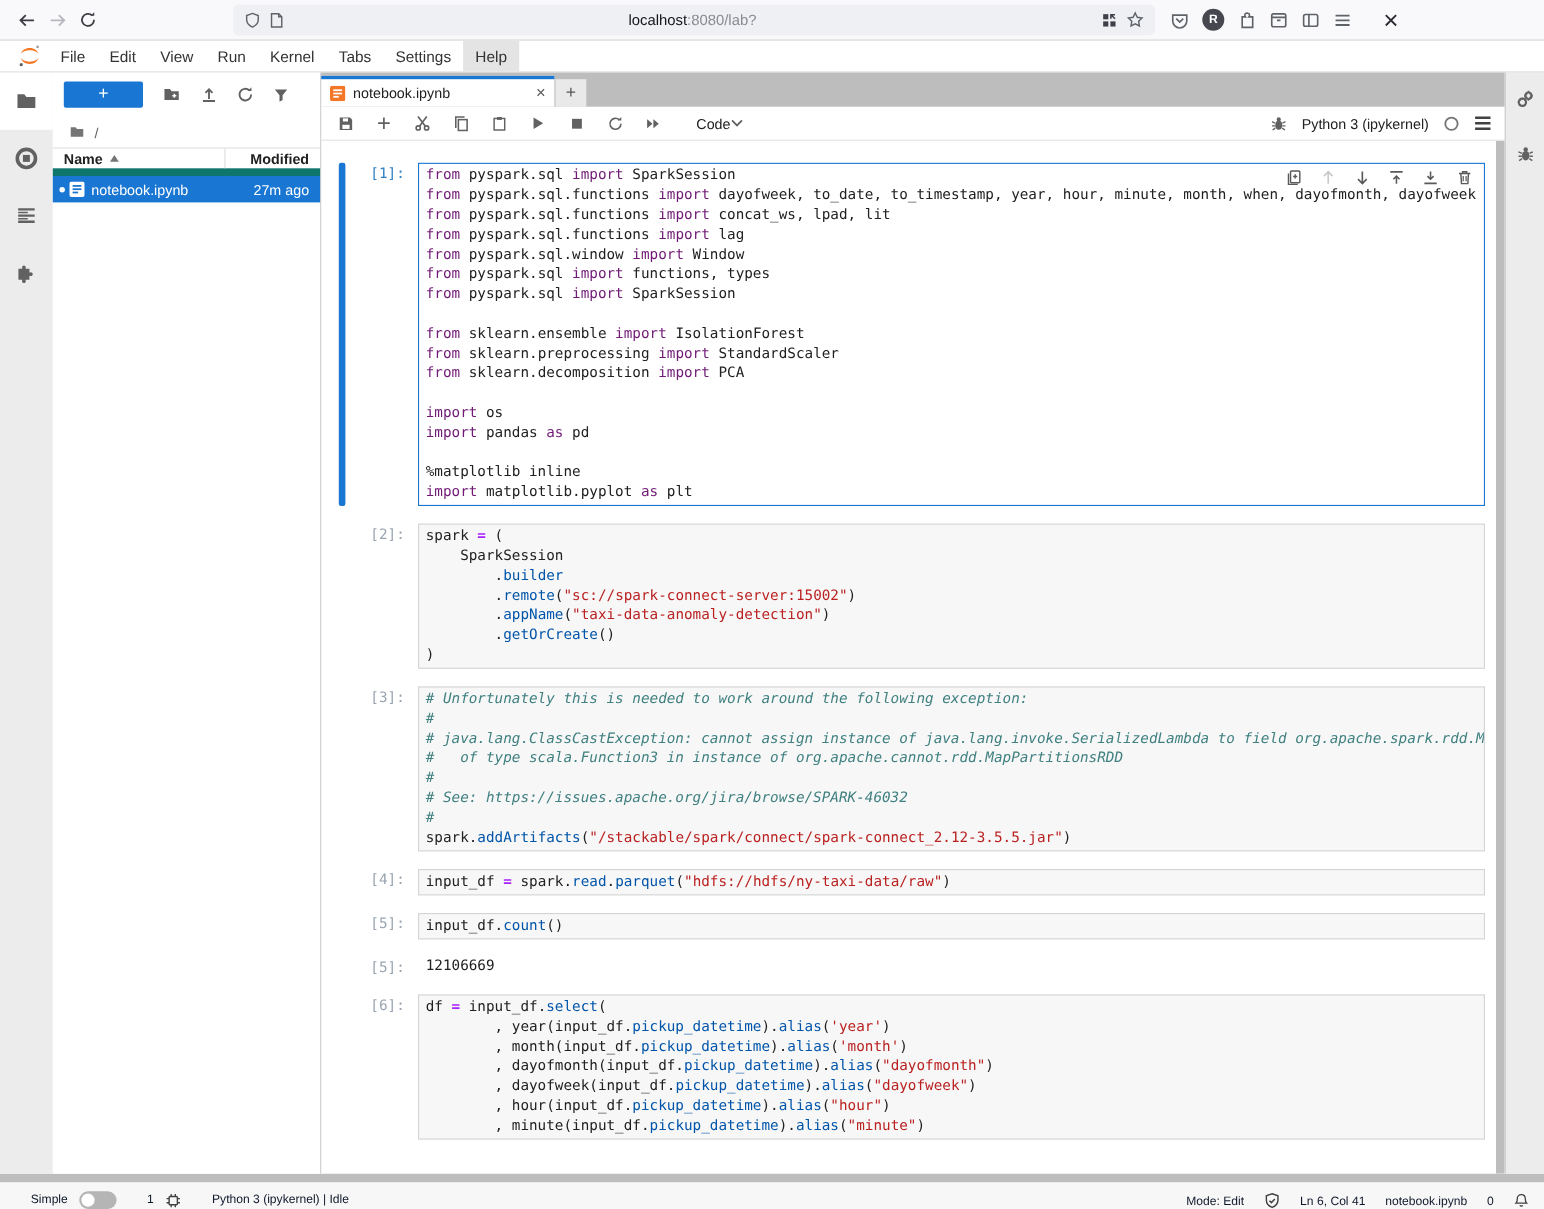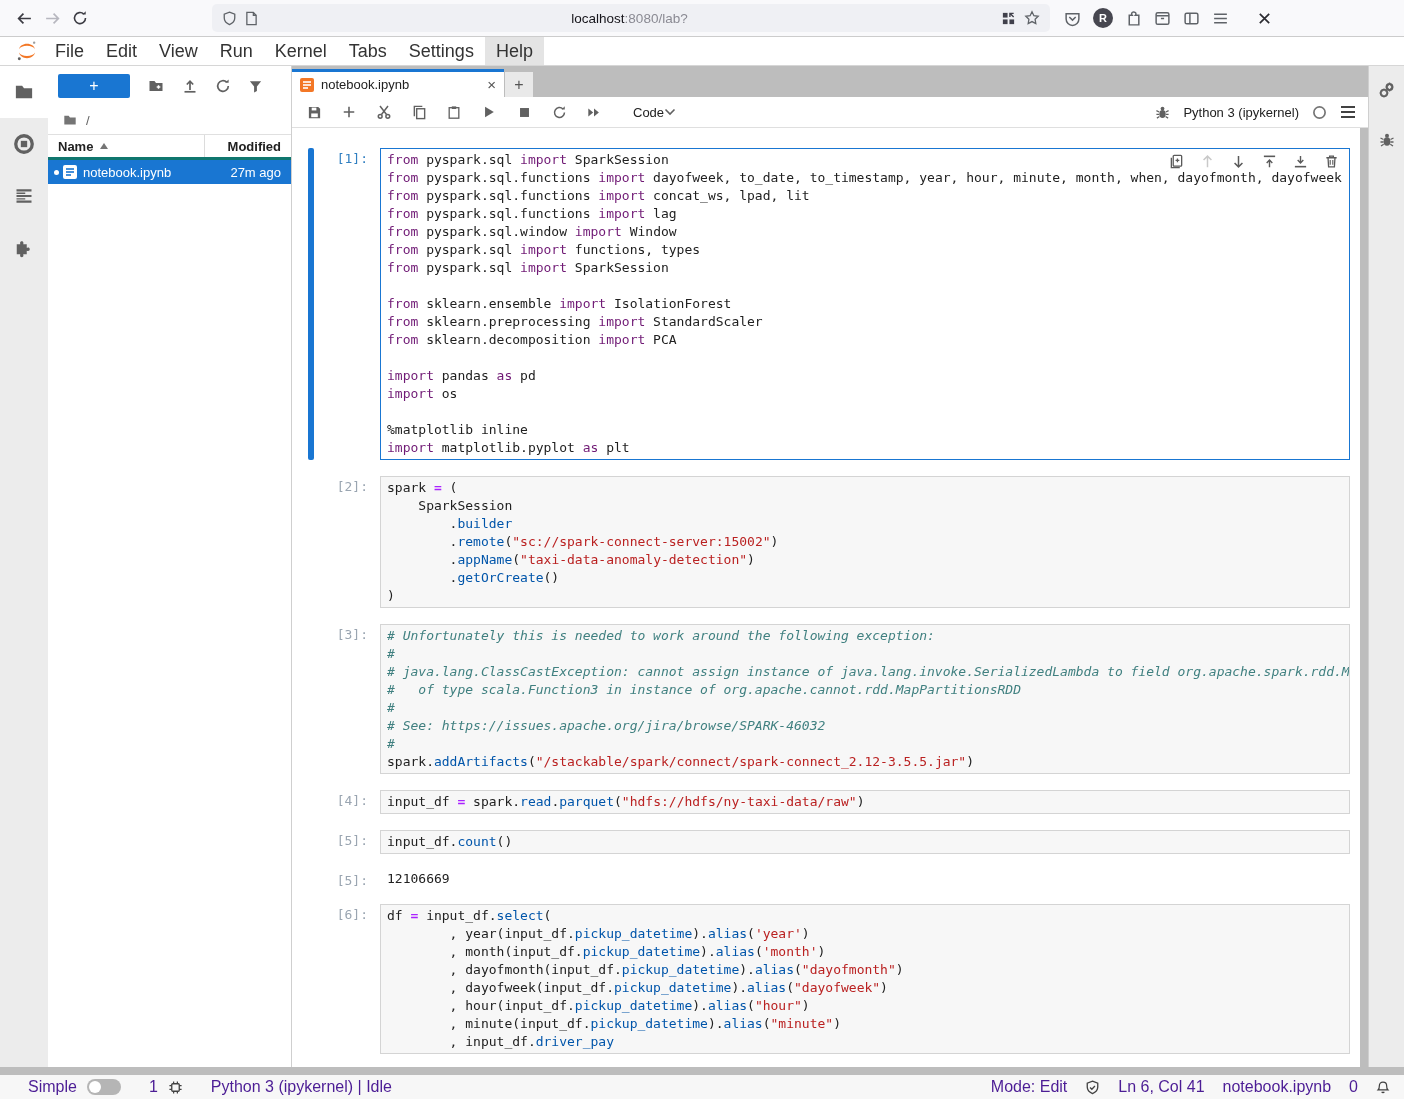--- a/index.html
+++ b/index.html
@@ -18,35 +18,35 @@
   .url-text { font-size:13.5px; color:#15141a; flex:1;text-align:center; }
   .url-text .dim { color:#8a8a93; }
   .bb-right { display:flex; align-items:center; gap:12px; margin-left:14px; }
   .avatar { width:20px; height:20px; border-radius:50%; background:#474750; color:#fff;
     font-size:11px; font-weight:bold; display:flex; align-items:center; justify-content:center; }
 
   
   .jl-menubar { height:29px; background:#fff; border-bottom:1px solid #d6d6d6;
     display:flex; align-items:stretch; padding-left:10px; }
   .jl-logo { width:34px; display:flex; align-items:center; justify-content:center; }
-  .menu-item { display:flex; align-items:center; padding:0 11px; font-size:18px; color:#333; cursor:default; }
+  .menu-item { display:flex; align-items:center; padding:0 11px; font-size:14px; color:#333; cursor:default; }
   .menu-active { background:#e4e4e4; }
 
   
   .main { display:flex; height:1001px; }
   .activity-bar { width:48px; background:#ececec; display:flex; flex-direction:column; align-items:center; }
   .ab-item { width:48px; height:52px; display:flex; align-items:center; justify-content:center; color:#616161;}
   .ab-item.active { background:#fff; }
   .filebrowser { width:244px; background:#fff; border-right:1px solid #cfcfcf; display:flex; flex-direction:column; }
   .fb-toolbar { height:40px; display:flex; align-items:center; padding:0 10px; gap:17px; }
   .new-launcher { width:72px; height:24px; background:#1976d2; border-radius:2px; color:#fff;
     font-size:16px; display:flex; align-items:center; justify-content:center; }
   .fb-crumb { height:28px; display:flex; align-items:center; gap:8px; padding:0 14px; font-size:13px; color:#616161; }
   .fb-header { height:26px; display:flex; align-items:center; border-top:1px solid #e0e0e0;
-    border-bottom:3px solid #0f766e; font-size:13px; font-weight:bold; color:#212121; }
+    border-bottom:7px solid #0f766e; font-size:13px; font-weight:bold; color:#212121; }
   .fbh-name { flex:1; padding-left:10px; display:flex; align-items:center; gap:6px; border-right:1px solid #dcdcdc; height:100%; }
   .fbh-mod { width:86px; text-align:right; padding-right:10px; }
   .file-row { height:24px; display:flex; align-items:center; font-size:13px; color:#212121; padding-left:4px; }
   .file-row.selected { background:#1976d2; color:#fff; }
   .dot { width:5px; height:5px; border-radius:50%; background:#fff; margin:0 4px 0 2px; }
   .file-name { flex:1; margin-left:6px; }
   .file-mod { width:86px; text-align:right; padding-right:10px; }
 
   .dock { flex:1; display:flex; flex-direction:column; background:#bdbdbd; min-width:0; }
   .tabbar { height:31px; display:flex; align-items:flex-end; }
@@ -85,22 +85,22 @@
   .cell-toolbar { position:absolute; top:5px; right:10px; display:flex; gap:16px; background:#fff; }
   .ctb-btn { width:15px; height:15px; color:#5a5a5a; }
   .ctb-disabled { color:#c9c9c9; }
 
   .right-bar { width:36px; background:#ececec; border-left:1px solid #cfcfcf;
     display:flex; flex-direction:column; align-items:center; padding-top:14px; gap:32px; color:#616161; }
 
   .bottom-strip { height:8px; background:#bdbdbd; }
 
   
-  .statusbar { height:24px; background:#f7f7f7; display:flex; align-items:center;
-    font-size:16px; color:#4c1d95; padding:0 14px 0 28px; }
+  .statusbar { height:24px; background:#f7f7f7; display:flex; align-items:flex-end;
+    font-size:11px; color:#0f172a; padding:0 14px 0 28px; }
   .sb-left { display:flex; align-items:center; gap:10px; }
   .toggle { width:34px; height:16px; border-radius:8px; background:#b5b5b5; position:relative; margin-right:18px;}
   .toggle-knob { position:absolute; left:2px; top:2px; width:12px; height:12px; border-radius:50%; background:#fff; }
   .sb-right { margin-left:auto; display:flex; align-items:center; gap:18px; }
 </style>
 </head>
 <body>
 
 <div class="browser-bar">
   <div class="bb-btn">
@@ -393,22 +393,22 @@
               <div class="cm-line"><span class="tok-k">from</span><span> pyspark.sql.functions </span><span class="tok-k">import</span><span> concat_ws, lpad, lit</span></div>
               <div class="cm-line"><span class="tok-k">from</span><span> pyspark.sql.functions </span><span class="tok-k">import</span><span> lag</span></div>
               <div class="cm-line"><span class="tok-k">from</span><span> pyspark.sql.window </span><span class="tok-k">import</span><span> Window</span></div>
               <div class="cm-line"><span class="tok-k">from</span><span> pyspark.sql </span><span class="tok-k">import</span><span> functions, types</span></div>
               <div class="cm-line"><span class="tok-k">from</span><span> pyspark.sql </span><span class="tok-k">import</span><span> SparkSession</span></div>
               <div class="cm-line"></div>
               <div class="cm-line"><span class="tok-k">from</span><span> sklearn.ensemble </span><span class="tok-k">import</span><span> IsolationForest</span></div>
               <div class="cm-line"><span class="tok-k">from</span><span> sklearn.preprocessing </span><span class="tok-k">import</span><span> StandardScaler</span></div>
               <div class="cm-line"><span class="tok-k">from</span><span> sklearn.decomposition </span><span class="tok-k">import</span><span> PCA</span></div>
               <div class="cm-line"></div>
+              <div class="cm-line"><span class="tok-k">import</span><span> os</span></div>
               <div class="cm-line"><span class="tok-k">import</span><span> pandas </span><span class="tok-k">as</span><span> pd</span></div>
-              <div class="cm-line"><span class="tok-k">import</span><span> os</span></div>
               <div class="cm-line"></div>
               <div class="cm-line"><span>%matplotlib inline</span></div>
               <div class="cm-line"><span class="tok-k">import</span><span> matplotlib.pyplot </span><span class="tok-k">as</span><span> plt</span></div>
               <div class="cell-toolbar">
                 <span class="ctb-btn">
                   <svg width="15" height="15" viewBox="0 0 16 16">
                     <rect x="4.5" y="1.5" width="9" height="11.5" rx="1" stroke="currentColor" stroke-width="1.4" fill="none"></rect>
                     <path d="M2.5 4v10.5h9" stroke="currentColor" stroke-width="1.4" fill="none"></path>
                     <path d="M9 4.8v4M7 6.8h4" stroke="currentColor" stroke-width="1.4"></path>
                   </svg>
@@ -496,21 +496,20 @@
             <div class="collapser"></div>
             <div class="prompt">[6]:</div>
             <div class="editor">
               <div class="cm-line"><span>df </span><span class="tok-o">=</span><span> input_df.</span><span class="tok-v">select</span><span>(</span></div>
               <div class="cm-line"><span>        , year(input_df.</span><span class="tok-v">pickup_datetime</span><span>).</span><span class="tok-v">alias</span><span>(</span><span class="tok-s">'year'</span><span>)</span></div>
               <div class="cm-line"><span>        , month(input_df.</span><span class="tok-v">pickup_datetime</span><span>).</span><span class="tok-v">alias</span><span>(</span><span class="tok-s">'month'</span><span>)</span></div>
               <div class="cm-line"><span>        , dayofmonth(input_df.</span><span class="tok-v">pickup_datetime</span><span>).</span><span class="tok-v">alias</span><span>(</span><span class="tok-s">"dayofmonth"</span><span>)</span></div>
               <div class="cm-line"><span>        , dayofweek(input_df.</span><span class="tok-v">pickup_datetime</span><span>).</span><span class="tok-v">alias</span><span>(</span><span class="tok-s">"dayofweek"</span><span>)</span></div>
               <div class="cm-line"><span>        , hour(input_df.</span><span class="tok-v">pickup_datetime</span><span>).</span><span class="tok-v">alias</span><span>(</span><span class="tok-s">"hour"</span><span>)</span></div>
               <div class="cm-line"><span>        , minute(input_df.</span><span class="tok-v">pickup_datetime</span><span>).</span><span class="tok-v">alias</span><span>(</span><span class="tok-s">"minute"</span><span>)</span></div>
-              <div class="cm-line"><span>        , input_df.</span><span class="tok-v">driver_pay</span></div>
             </div>
           </div>
         </div>
       <div class="nb-scrollbar"></div>
     </div>
   </div>
 
   <div class="right-bar">
     <span>
       <svg width="20" height="20" viewBox="0 0 20 20">

